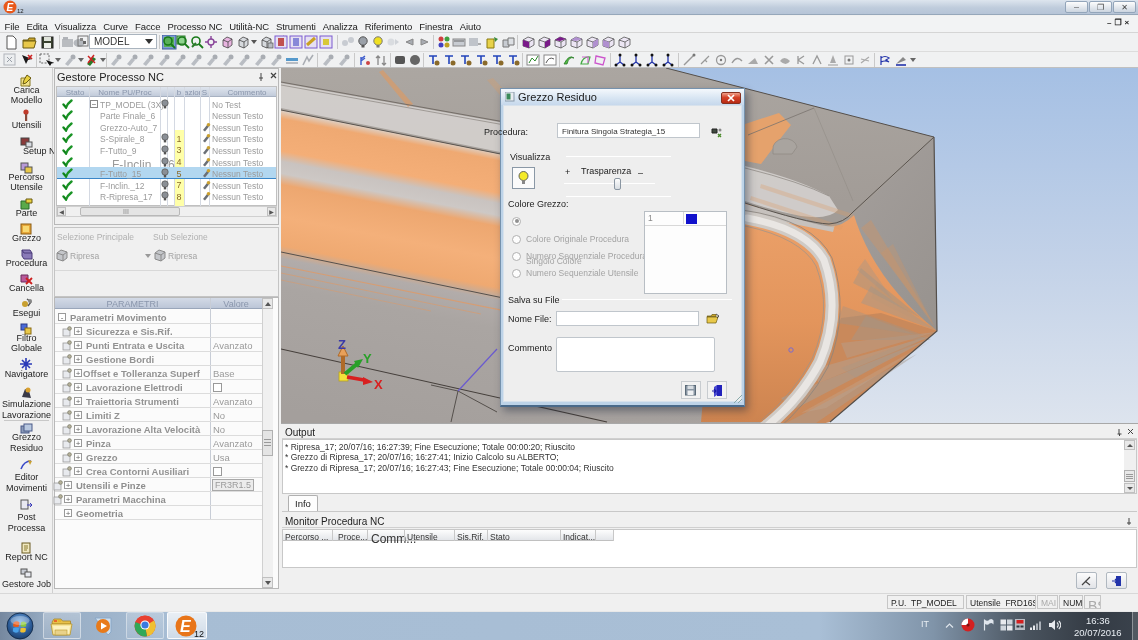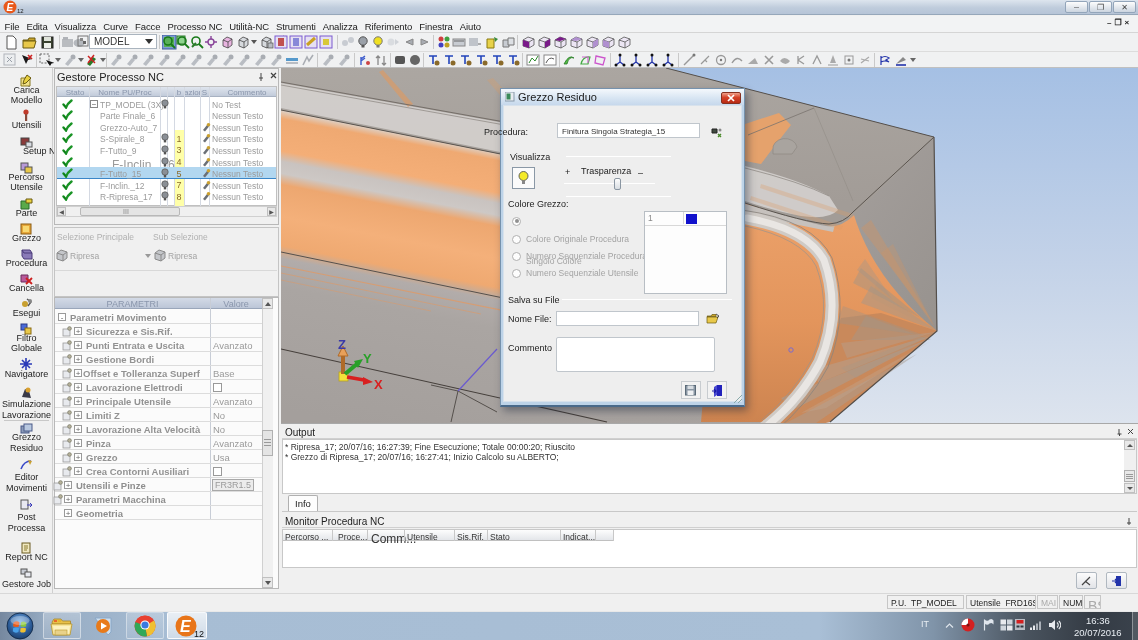--- a/index.html
+++ b/index.html
@@ -712,21 +712,21 @@
     </svg>
     <div class="abs" style="left:74px;top:382.5px;width:8px;height:8px;border:1px solid #999;background:#fff;font-size:8px;line-height:7px;text-align:center;color:#666;">+</div>
     <div class="abs" style="left:86px;top:382px;font-size:9.5px;font-weight:bold;color:#929292;">Lavorazione Elettrodi</div>
     <div class="abs" style="left:213px;top:382.5px;width:9px;height:9px;border:1px solid #999;background:#fff;"></div>
     <div class="abs" style="left:55px;top:407px;width:207px;height:1px;background:#dcdcdc;"></div>
     <svg class="abs" style="left:62px;top:395.5px" width="10" height="11">
       <rect x="1" y="3" width="7" height="7" fill="#e8eaee" stroke="#999" stroke-width="0.8"></rect>
       <circle cx="7.5" cy="2.5" r="1.8" fill="#b8b29a" stroke="#887"></circle>
     </svg>
     <div class="abs" style="left:74px;top:396.5px;width:8px;height:8px;border:1px solid #999;background:#fff;font-size:8px;line-height:7px;text-align:center;color:#666;">+</div>
-    <div class="abs" style="left:86px;top:396px;font-size:9.5px;font-weight:bold;color:#929292;">Principale Utensile</div>
+    <div class="abs" style="left:86px;top:396px;font-size:9.5px;font-weight:bold;color:#929292;">Traiettoria Strumenti</div>
     <div class="abs" style="left:213px;top:396px;font-size:9.5px;color:#9a9a9a;">Avanzato</div>
     <div class="abs" style="left:55px;top:421px;width:207px;height:1px;background:#dcdcdc;"></div>
     <svg class="abs" style="left:62px;top:409.5px" width="10" height="11">
       <rect x="1" y="3" width="7" height="7" fill="#e8eaee" stroke="#999" stroke-width="0.8"></rect>
       <circle cx="7.5" cy="2.5" r="1.8" fill="#b8b29a" stroke="#887"></circle>
     </svg>
     <div class="abs" style="left:74px;top:410.5px;width:8px;height:8px;border:1px solid #999;background:#fff;font-size:8px;line-height:7px;text-align:center;color:#666;">+</div>
     <div class="abs" style="left:86px;top:410px;font-size:9.5px;font-weight:bold;color:#929292;">Limiti Z</div>
     <div class="abs" style="left:213px;top:410px;font-size:9.5px;color:#9a9a9a;">No</div>
     <div class="abs" style="left:55px;top:435px;width:207px;height:1px;background:#dcdcdc;"></div>
@@ -890,20 +890,21 @@
 <div class="abs" style="left:281px;top:423px;width:857px;height:167px;background:#f0f0f0;border-top:1px solid #a8a8a8;"></div>
     <div class="abs" style="left:282px;top:426px;width:855px;height:13px;background:#f0f0f0;border-bottom:1px solid #d0d0d0;"></div>
     <div class="abs" style="left:285px;top:427px;font-size:10px;color:#222;">Output</div>
     <svg class="abs" style="left:1117px;top:428px" width="18" height="9">
       <path d="M2 1 v5 m-1.5 0 h4 m-2 0 v2" stroke="#444" fill="none"></path>
       <path d="M11 1 l5 5 m0-5 l-5 5" stroke="#444"></path>
     </svg>
     <div class="abs" style="left:282px;top:439px;width:855px;height:55px;background:#fff;border:1px solid #c8c8c8;"></div>
     <div class="abs" style="left:285px;top:442.0px;font-size:8.5px;color:#333;">* Ripresa_17; 20/07/16; 16:27:39; Fine Esecuzione; Totale 00:00:20; Riuscito</div>
     <div class="abs" style="left:285px;top:452.3px;font-size:8.5px;color:#333;">* Grezzo di Ripresa_17; 20/07/16; 16:27:41; Inizio Calcolo su ALBERTO;</div>
+    <div class="abs" style="left:285px;top:462.6px;font-size:8.5px;color:#333;">* Grezzo di Ripresa_17; 20/07/16; 16:27:43; Fine Esecuzione; Totale 00:00:04; Riuscito</div>
     <div class="abs" style="left:1124px;top:440px;width:12px;height:53px;background:#f0f0f0;"></div>
     <div class="abs" style="left:1124px;top:440px;width:11px;height:10px;background:#e8e8e8;border:1px solid #c0c0c0;"></div>
     <svg class="abs" style="left:1126px;top:443px" width="8" height="5">
       <path d="M1 4 l3-3 3 3z" fill="#555"></path>
     </svg>
     <div class="abs" style="left:1124px;top:470px;width:11px;height:12px;background:#e8e8e8;border:1px solid #b0b0b0;"></div>
     <div class="abs" style="left:1126px;top:474px;width:7px;height:1px;background:#999;box-shadow:0 2px #999,0 4px #999;"></div>
     <div class="abs" style="left:1124px;top:483px;width:11px;height:10px;background:#e8e8e8;border:1px solid #c0c0c0;"></div>
     <svg class="abs" style="left:1126px;top:486px" width="8" height="5">
       <path d="M1 1 l3 3 3-3z" fill="#555"></path>

